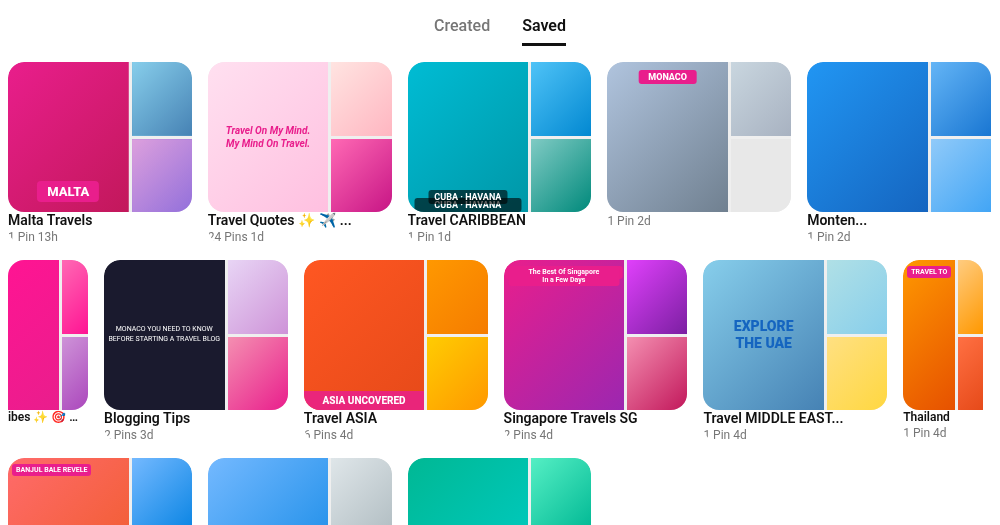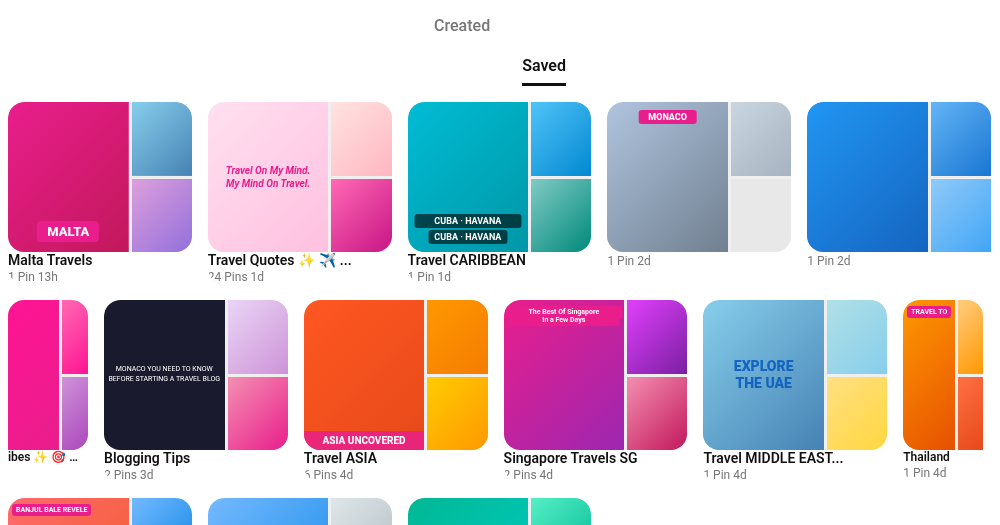--- a/index.html
+++ b/index.html
@@ -21,21 +21,20 @@
       font-size: 16px;
       font-weight: 600;
       color: #111;
       padding-bottom: 8px;
       cursor: pointer;
       border-bottom: 3px solid transparent;
       text-decoration: none;
     }
     .tab.active {
       border-bottom: 3px solid #111;
-      margin-top: 40px;
     }
     .tab:not(.active) {
       color: #767676;
       font-weight: 500;
     }
     .board-card {
       cursor: pointer;
       border-radius: 16px;
       overflow: hidden;
     }
@@ -165,21 +164,21 @@
       <div class="sub-img quotes-sub1" style="background: linear-gradient(135deg, #ffe4e1, #ffb6c1);"></div>
       <div class="sub-img quotes-sub2" style="background: linear-gradient(135deg, #ff69b4, #c71585);"></div>
     </div>
     <div class="board-title">Travel Quotes ✨ ✈️ ...</div>
     <div class="board-meta"><span>24 Pins</span>&nbsp;<span>1d</span></div>
   </div>
 
   <div class="board-card">
     <div class="board-images">
       <div class="main-img caribbean-main" style="background: linear-gradient(135deg, #00bcd4, #0097a7); position:relative;">
-        <div style="position:absolute; bottom:24px; left:50%; transform:translateX(-50%); background:rgba(0,0,0,0.6); color:white; font-size:9px; font-weight:700; padding:2px 20px; border-radius:3px; white-space:nowrap;">CUBA · HAVANA</div>
+        <div style="position:absolute; bottom:0; left:50%; transform:translateX(-50%); background:rgba(0,0,0,0.6); color:white; font-size:9px; font-weight:700; padding:2px 20px; border-radius:3px; white-space:nowrap;">CUBA · HAVANA</div>
       </div>
       <div class="sub-img caribbean-sub1" style="background: linear-gradient(135deg, #4fc3f7, #0288d1);"></div>
       <div class="sub-img caribbean-sub2" style="background: linear-gradient(135deg, #80cbc4, #00897b);"></div>
     </div>
     <div class="board-title">Travel CARIBBEAN</div>
     <div class="board-meta"><span>1 Pin</span>&nbsp;<span>1d</span></div>
   </div>
 
   <div class="board-card">
     <div class="board-images">
@@ -191,20 +190,21 @@
     </div>
     <div class="board-meta"><span>1 Pin</span>&nbsp;<span>2d</span></div>
   </div>
 
   <div class="board-card" style="overflow:hidden;">
     <div class="board-images" style="border-radius: 16px 0 0 16px;">
       <div class="main-img monten-main" style="background: linear-gradient(135deg, #2196f3, #1565c0);"></div>
       <div class="sub-img monten-sub1" style="background: linear-gradient(135deg, #64b5f6, #1976d2);"></div>
       <div class="sub-img monten-sub2" style="background: linear-gradient(135deg, #90caf9, #42a5f5);"></div>
     </div>
+    <div class="board-title">Monten...</div>
     <div class="board-meta"><span>1 Pin</span>&nbsp;<span>2d</span></div>
   </div>
 </div>
 
 <div class="row">
 
   <div class="board-card" style="overflow:hidden; flex: 0 0 80px;">
     <div class="board-images" style="border-radius: 0 16px 16px 0;">
       <div class="main-img vibes-main" style="background: linear-gradient(135deg, #ff1493, #e91e8c);"></div>
       <div class="sub-img vibes-sub1" style="background: linear-gradient(135deg, #ff69b4, #ff1493);"></div>

